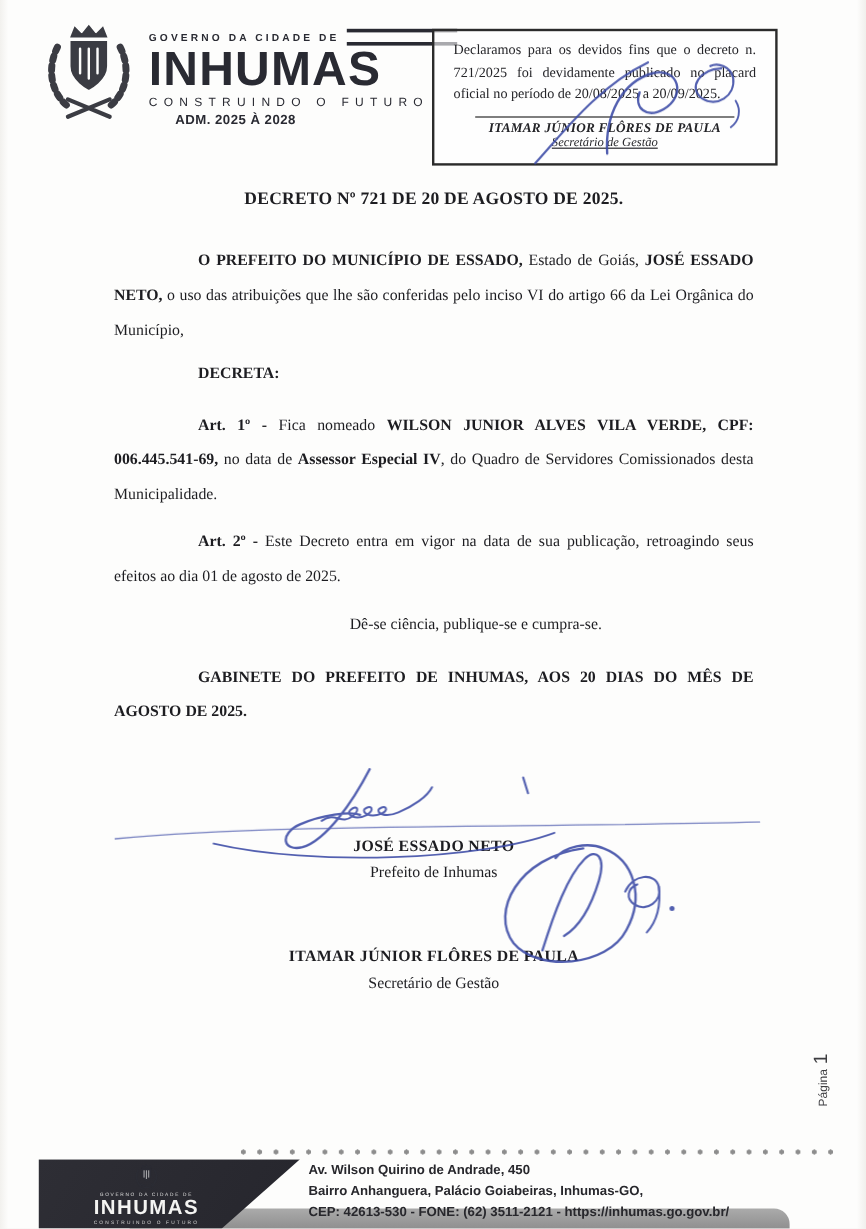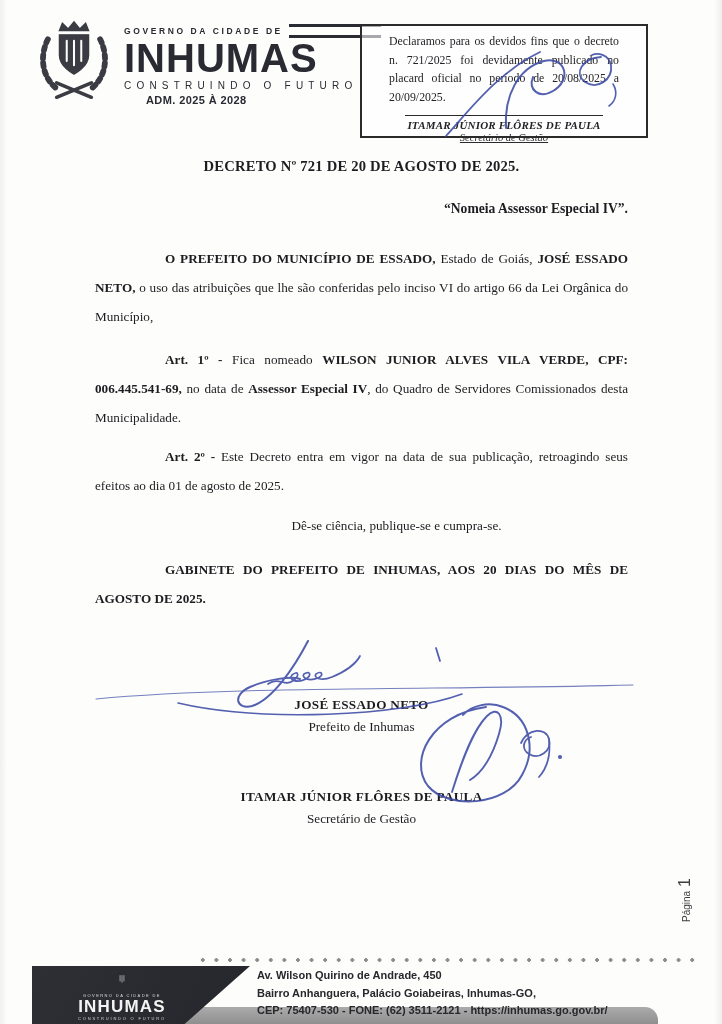--- a/index.html
+++ b/index.html
@@ -15,21 +15,21 @@
   .brand{position:absolute;left:30px;top:16px;display:flex;align-items:flex-start;}
   .crest-svg{width:88px;height:90px;flex:0 0 auto;opacity:.92;}
   .brand-text{margin-left:6px;font-family:"Liberation Sans",sans-serif;color:#292a32;}
   .brand-top{display:flex;align-items:center;font-size:8.5px;font-weight:bold;letter-spacing:2.6px;margin-top:8px;white-space:nowrap;}
   .brand-bars{margin-left:6px;width:92px;height:8px;border-top:3px solid #292a32;border-bottom:3px solid #292a32;}
   .brand-name{font-size:40px;font-weight:bold;letter-spacing:1px;line-height:40px;margin-top:0;}
   .brand-tagline{font-size:10px;letter-spacing:5.2px;margin-top:2px;white-space:nowrap;}
   .brand-adm{font-size:11px;font-weight:bold;letter-spacing:.4px;margin:3px 0 0 22px;}
 
   
-  .stamp{position:absolute;left:360px;top:24px;width:288px;height:114px;border:2px solid #2b2b2b;background:rgba(255,255,255,.6);box-sizing:border-box;padding:6px 27px 0;}
+  .stamp{position:absolute;left:360px;top:24px;width:288px;height:114px;border:2px solid #2b2b2b;background:rgba(255,255,255,.6);box-sizing:border-box;padding:6px 16px 0;}
   .stamp-text{margin:0;font-size:11.8px;line-height:18.5px;text-align:justify;color:#242428;}
   .stamp-rule{width:86%;margin:9px auto 3px;border-top:1.6px solid #2a2a2a;}
   .stamp-name{font-size:11px;font-weight:bold;font-style:italic;text-align:center;letter-spacing:.2px;color:#232327;}
   .stamp-role{font-size:10.5px;font-style:italic;text-align:center;text-decoration:underline;color:#2a2a2e;margin-top:1px;}
 
   
   .doc{position:absolute;left:95px;top:150px;width:533px;font-size:13.2px;color:#1d1d21;}
   .doc-title{margin:8px 0 0;font-size:14.6px;font-weight:bold;text-align:center;letter-spacing:.2px;}
   .doc-subject{margin:26px 0 0;font-weight:bold;text-align:right;font-size:13.6px;}
   .para{margin:0;line-height:29px;}
@@ -121,22 +121,22 @@
 
   <div class="stamp">
     <p class="stamp-text">Declaramos para os devidos fins que o decreto n. 721/2025 foi devidamente publicado no placard oficial no período de 20/08/2025 a 20/09/2025.</p>
     <div class="stamp-rule"></div>
     <div class="stamp-name">ITAMAR JÚNIOR FLÔRES DE PAULA</div>
     <div class="stamp-role">Secretário de Gestão</div>
   </div>
 
   <main class="doc">
     <h1 class="doc-title">DECRETO Nº 721 DE 20 DE AGOSTO DE 2025.</h1>
-    <p class="doc-subject">“Nomeia Assessor Especial IV”.</p>
     <p class="para justify indent p-opening"><span class="b">O PREFEITO DO MUNICÍPIO DE ESSADO,</span><span> Estado de Goiás, </span><span class="b">JOSÉ ESSADO NETO,</span><span> o uso das atribuições que lhe são conferidas pelo inciso VI do artigo 66 da Lei Orgânica do Município,</span></p>
+    <p class="para indent p-decreta"><span class="b">DECRETA:</span></p>
     <p class="para justify indent p-art1"><span class="b">Art. 1º - </span><span>Fica nomeado </span><span class="b">WILSON JUNIOR ALVES VILA VERDE, CPF: 006.445.541-69,</span><span> no data de </span><span class="b">Assessor Especial IV</span><span>, do Quadro de Servidores Comissionados desta Municipalidade.</span></p>
     <p class="para justify indent p-art2"><span class="b">Art. 2º - </span><span>Este Decreto entra em vigor na data de sua publicação, retroagindo seus efeitos ao dia 01 de agosto de 2025.</span></p>
     <p class="para indent p-dese"><span>Dê-se ciência, publique-se e cumpra-se.</span></p>
     <p class="para justify indent p-gabinete"><span class="b">GABINETE DO PREFEITO DE INHUMAS, AOS 20 DIAS DO MÊS DE AGOSTO DE 2025.</span></p>
   </main>
 
   <div class="sigblock sig1">
     <div class="sig-name">JOSÉ ESSADO NETO</div>
     <div class="sig-role">Prefeito de Inhumas</div>
   </div>
@@ -179,16 +179,16 @@
     <svg class="f-crest" viewBox="0 0 60 62">
       <use href="#crest" style="stroke:#f2f2f0;fill:#f2f2f0"></use>
     </svg>
     <div class="f-top">GOVERNO DA CIDADE DE</div>
     <div class="f-name">INHUMAS</div>
     <div class="f-bottom">CONSTRUINDO O FUTURO</div>
   </div>
   <div class="f-address">
     <div>Av. Wilson Quirino de Andrade, 450</div>
     <div>Bairro Anhanguera, Palácio Goiabeiras,  Inhumas-GO,</div>
-    <div>CEP: 75407-530 - FONE: (62) 3511-2121 - https://inhumas.go.gov.br/</div>
+    <div>CEP: 42613-530 - FONE: (62) 3511-2121 - https://inhumas.go.gov.br/</div>
   </div>
 
 </div>
 
 </body></html>

